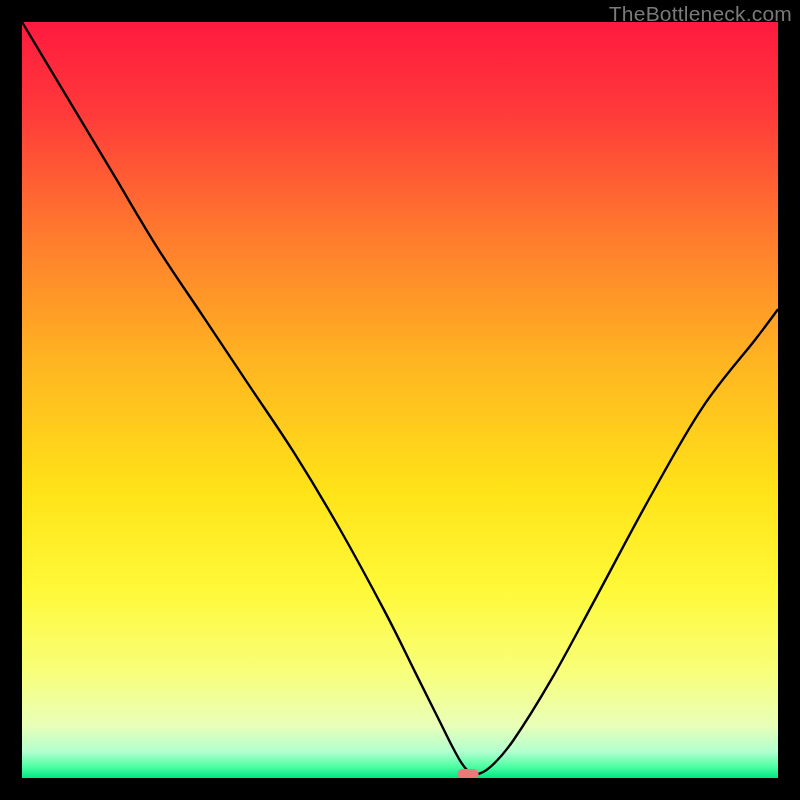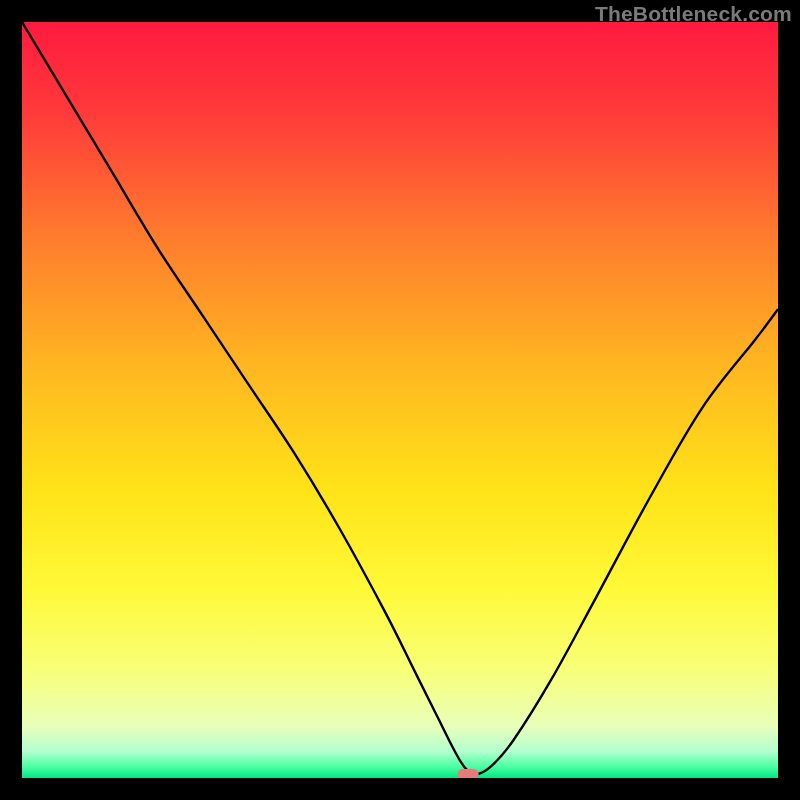--- a/index.html
+++ b/index.html
@@ -24,21 +24,21 @@
     width: 756px;
     height: 756px;
     overflow: hidden;
   }
   .watermark {
     position: absolute;
     top: 2px;
     right: 8px;
     color: #7a7a7a;
     font-size: 21px;
-    font-weight: 700;
+    font-weight: 400;
     letter-spacing: 0.2px;
     user-select: none;
   }
   svg {
     display: block;
   }
 </style>
 </head>
 <body>
 

